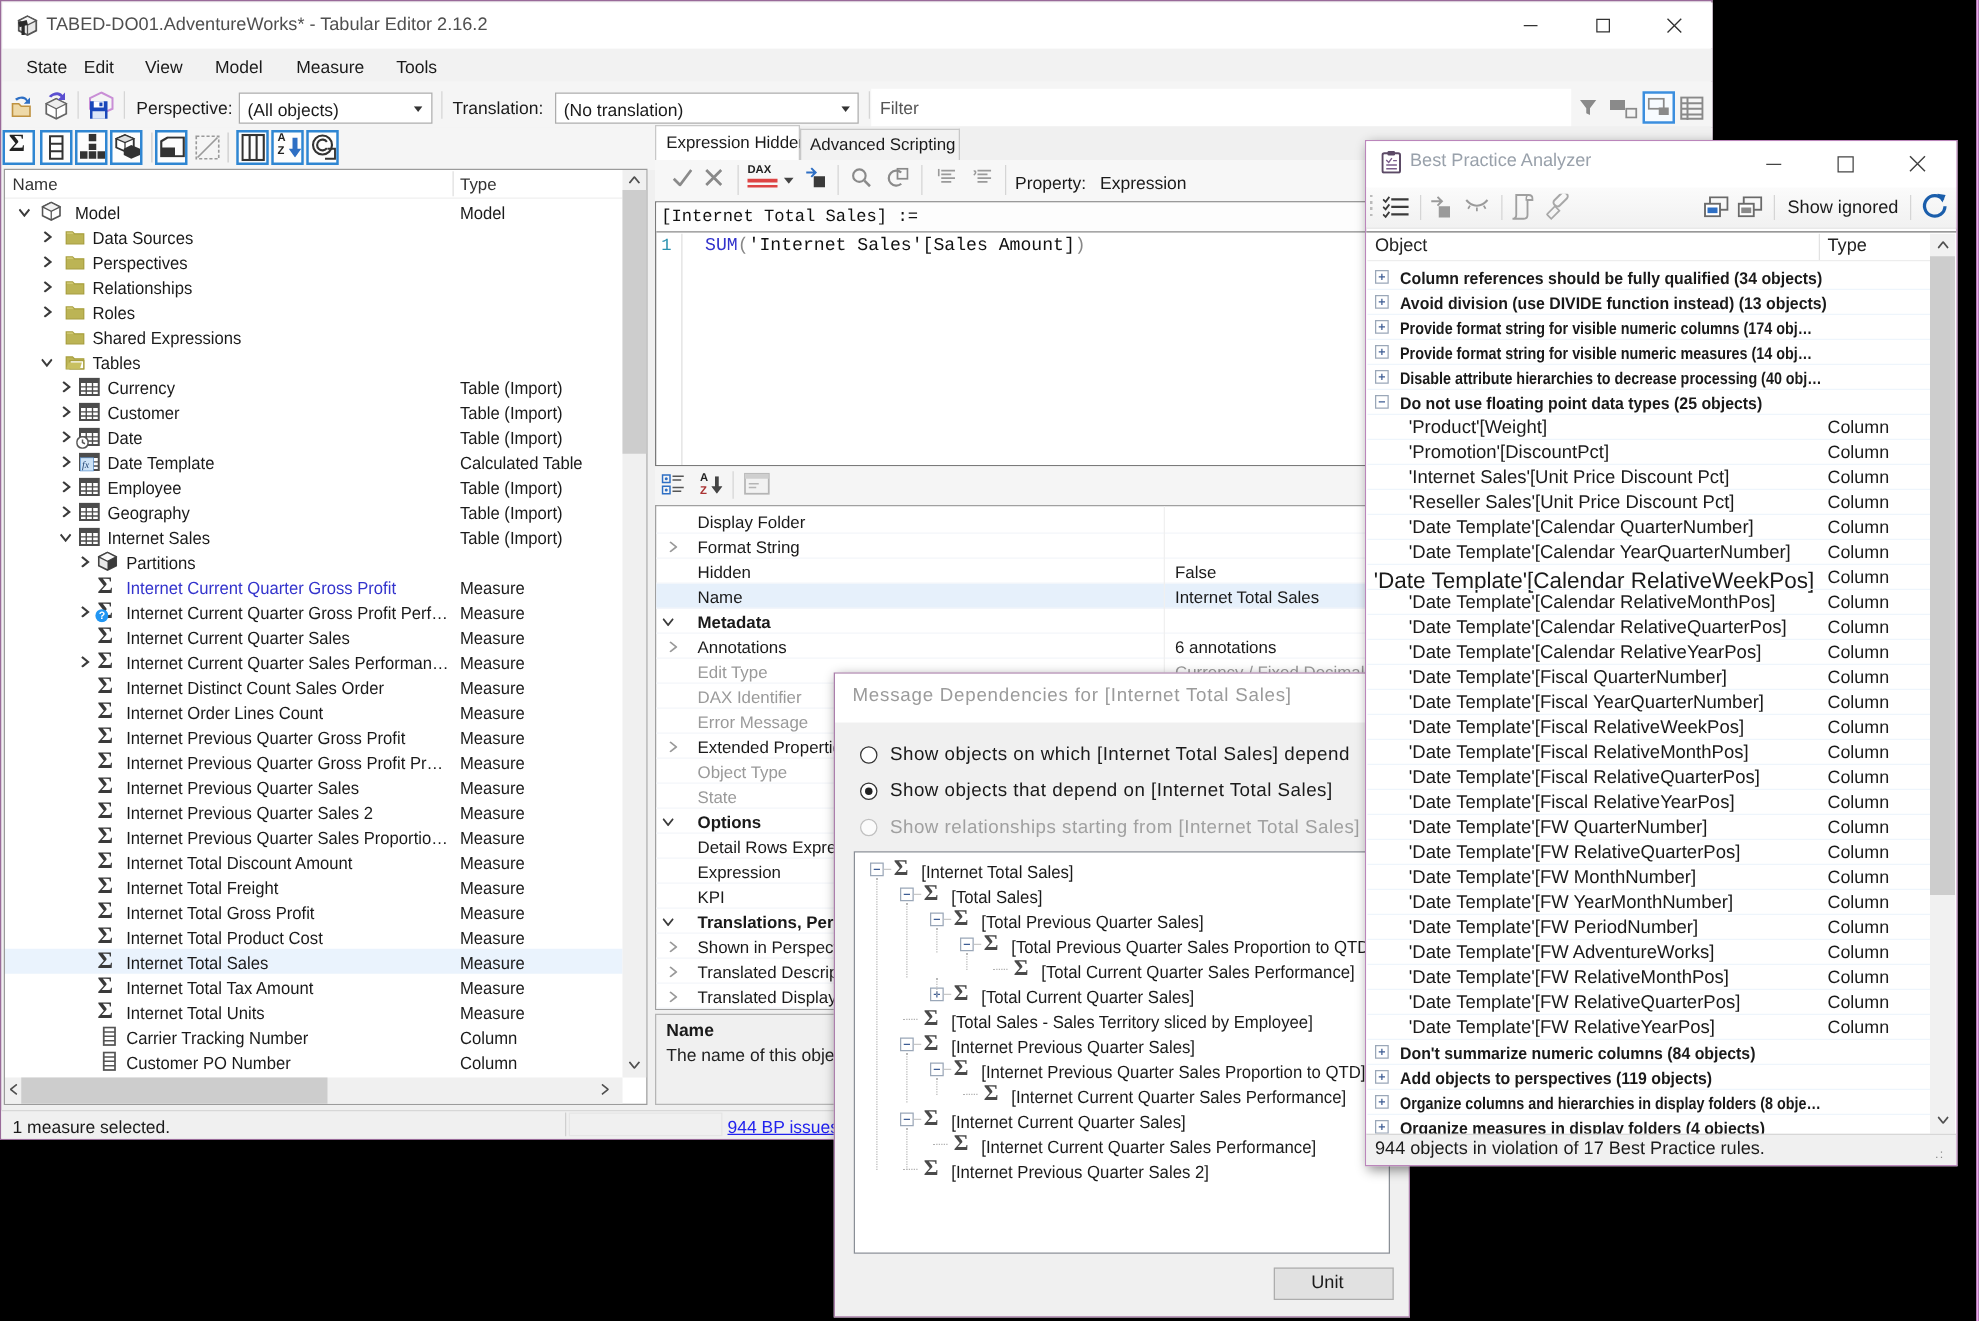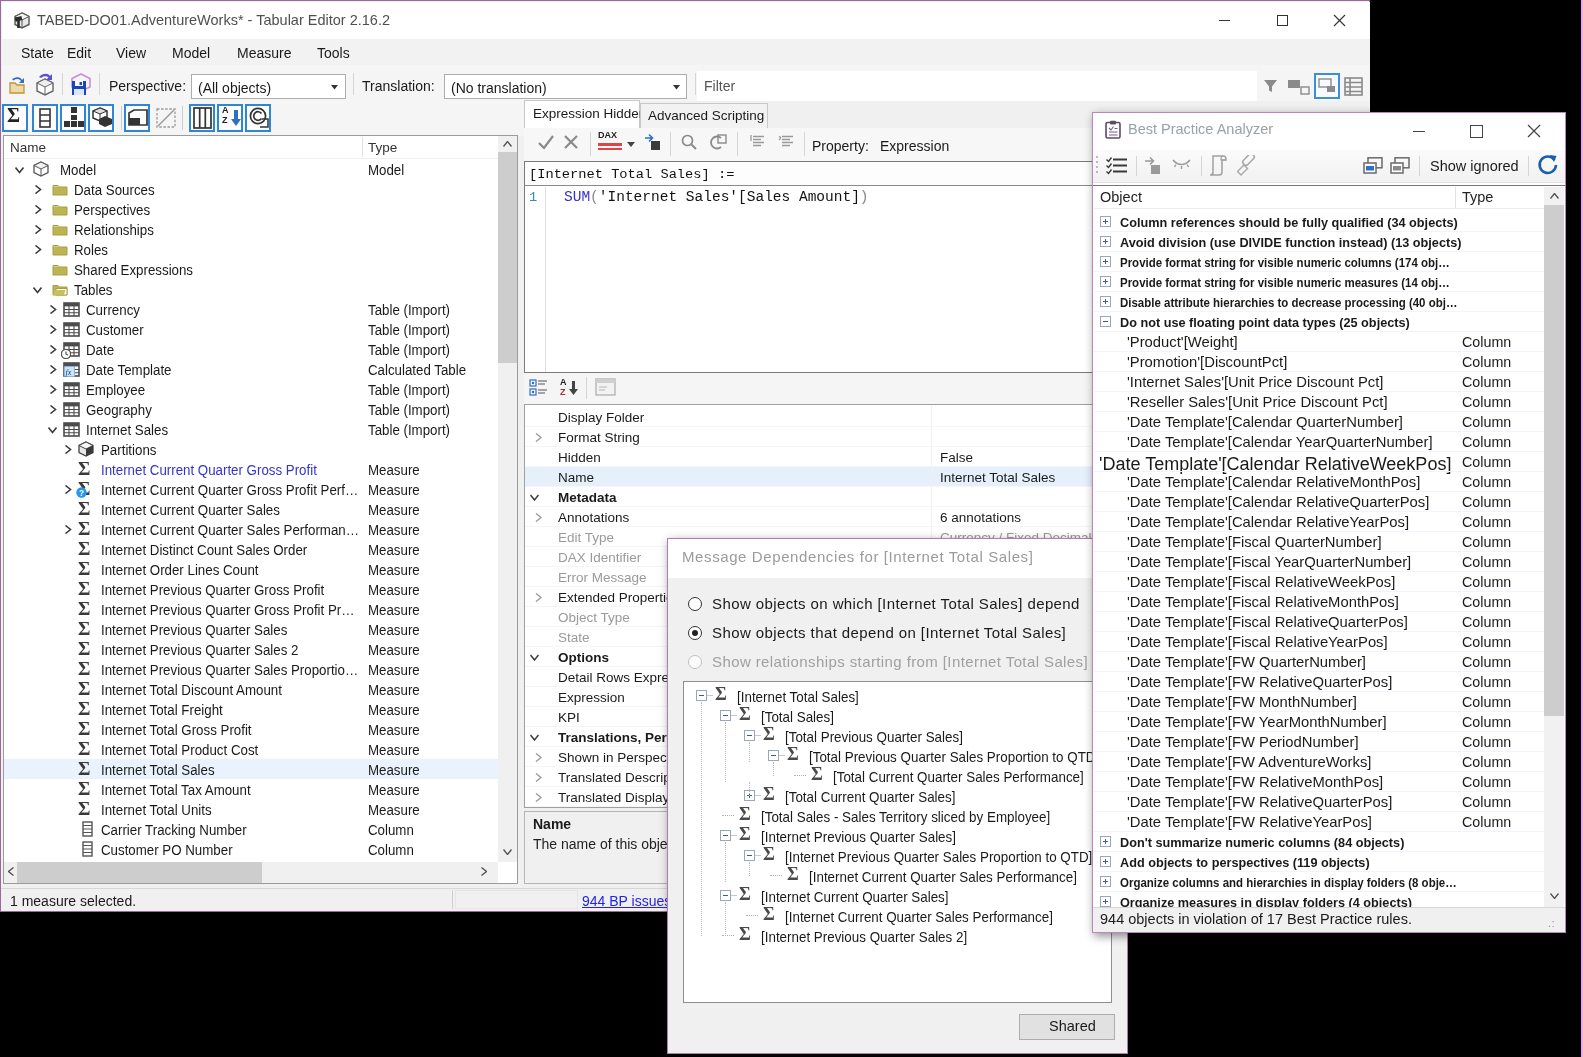--- a/index.html
+++ b/index.html
@@ -596,21 +596,21 @@
 <div class="ab t" style="left:761px;top:929px;font-size:14.1px;transform:scaleX(0.95);transform-origin:0 50%">[Internet Previous Quarter Sales 2]</div>
 <div class="ab" style="left:701px;top:702px;width:1px;height:234px;border-left:1px dotted #b8b8b8"></div>
 <div class="ab" style="left:725px;top:722px;width:1px;height:60px;border-left:1px dotted #b8b8b8"></div>
 <div class="ab" style="left:749px;top:742px;width:1px;height:20px;border-left:1px dotted #b8b8b8"></div>
 <div class="ab" style="left:773px;top:762px;width:1px;height:14px;border-left:1px dotted #b8b8b8"></div>
 <div class="ab" style="left:725px;top:842px;width:1px;height:40px;border-left:1px dotted #b8b8b8"></div>
 <div class="ab" style="left:749px;top:862px;width:1px;height:14px;border-left:1px dotted #b8b8b8"></div>
 <div class="ab" style="left:725px;top:902px;width:1px;height:34px;border-left:1px dotted #b8b8b8"></div>
 <div class="ab" style="left:749px;top:782px;width:1px;height:14px;border-left:1px dotted #b8b8b8"></div>
 <div class="ab" style="left:1019px;top:1014px;width:96px;height:26px;background:#e1e1e1;border:1px solid #adadad"></div>
-<div class="ab t" style="left:1049px;top:1018px;font-size:14.5px">Shared</div>
+<div class="ab t" style="left:1049px;top:1018px;font-size:14.5px">Unit</div>
 <div class="ab" style="left:1092px;top:112px;width:474px;height:821px;background:#fff;border:1px solid #bb86bb;box-shadow:2px 3px 9px rgba(0,0,0,0.45)"></div>
 <div class="ab" style="left:1093px;top:113px;width:472px;height:37px;background:#fff"></div>
 <svg class="ab" style="left:1105px;top:120px" width="16" height="19" viewBox="0 0 16 19">
     <rect x="1" y="2.5" width="14" height="15.5" rx="1.5" fill="#fff" stroke="#5c4a66" stroke-width="1.6"></rect>
     <rect x="5" y="0.8" width="6" height="3.6" rx="1" fill="#5c4a66"></rect>
     <path d="M4 8 L6 10 L8.5 6.5" fill="none" stroke="#7a5c8a" stroke-width="1.1"></path>
     <path d="M9.5 8.5 L12.5 8.5 M4 12 L12.5 12 M4 15 L12.5 15" stroke="#7a5c8a" stroke-width="1.1"></path>
   </svg>
 <div class="ab t" style="left:1128px;top:121px;font-size:14.5px;color:#99a1ab">Best Practice Analyzer</div>
 <div class="ab" style="left:1413px;top:131px;width:12px;height:1px;background:#444"></div>

